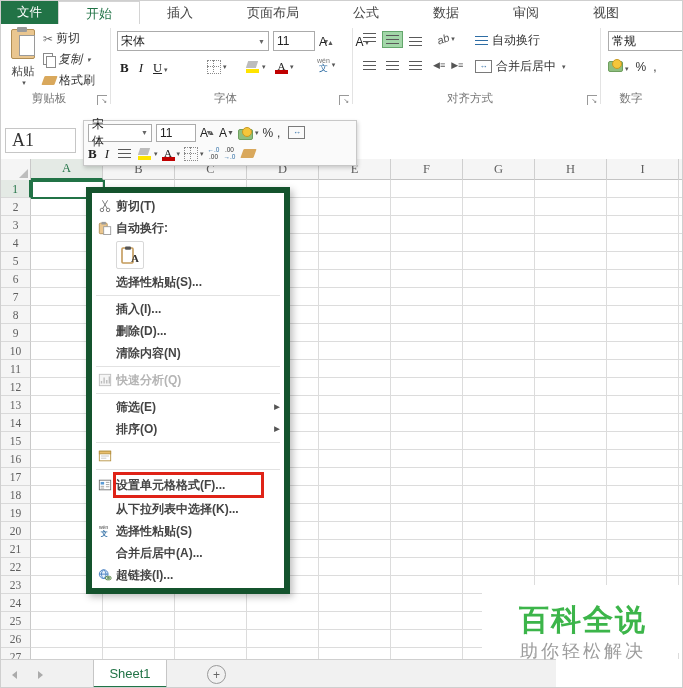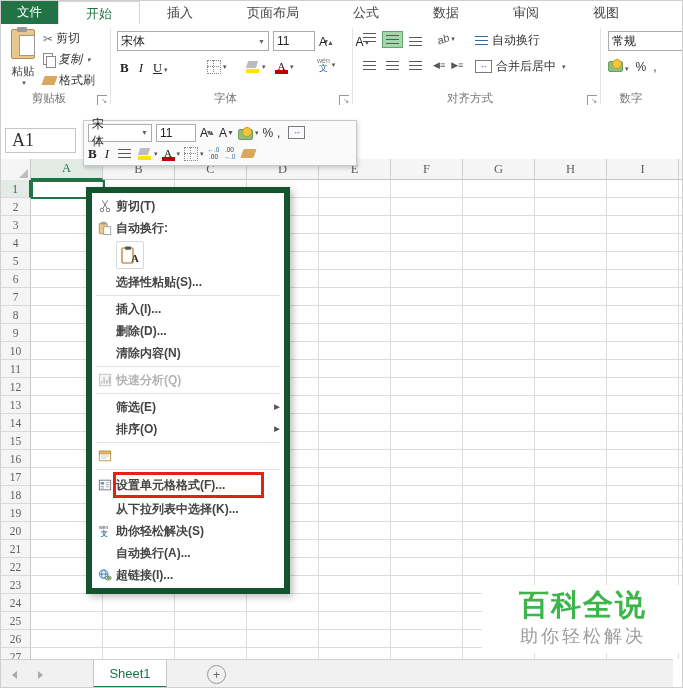--- a/index.html
+++ b/index.html
@@ -86,24 +86,24 @@
   .mi .lbl{flex:1;white-space:nowrap;overflow:hidden;}
   .mi .sub{width:14px;font-size:7px;color:#555;text-align:center;flex:none;}
   .mi.disabled{color:#b5b5b5;}
   .mi.hl{height:26px;}
   .mi.hl::after{content:"";position:absolute;left:21px;right:20px;top:0;bottom:0;border:3px solid #df2317;pointer-events:none;}
   .msep{height:1px;background:#e2e2e2;margin:2px 4px;}
   .pasteopt{display:flex;align-items:center;height:32px;padding-left:24px;}
   .pbtn{width:26px;height:26px;border:1px solid #d8d8d8;border-radius:2px;display:flex;align-items:center;justify-content:center;background:#fff;}
   
   #wmark{left:481px;top:584px;width:202px;height:68px;background:#fff;z-index:30;text-align:center;}
-  #wmtitle{font-size:30px;font-weight:bold;color:#3cb54a;letter-spacing:2px;line-height:1.2;margin-top:2px;}
+  #wmtitle{font-size:30px;font-weight:bold;color:#3cb54a;letter-spacing:2px;line-height:1.2;margin-top:17px;}
   #wmsub{font-size:18px;color:#9c9c9c;letter-spacing:3px;margin-top:1px;}
   
-  #sheetbar{left:0;top:658px;width:672px;height:30px;background:#f1f1f1;border-top:1px solid #cfcfcf;display:flex;align-items:stretch;box-sizing:border-box;}
+  #sheetbar{left:0;top:658px;width:555px;height:30px;background:#f1f1f1;border-top:1px solid #cfcfcf;display:flex;align-items:stretch;box-sizing:border-box;}
   .navarr{width:26px;display:flex;align-items:center;justify-content:center;}
   .tri{width:0;height:0;border-top:4px solid transparent;border-bottom:4px solid transparent;}
   .tri.left{border-right:5px solid #ababab;}
   .tri.right{border-left:5px solid #ababab;}
   .sheettab{margin-left:40px;width:74px;background:#fff;border-left:1px solid #c6c6c6;border-right:1px solid #c6c6c6;border-bottom:3px solid #217346;display:flex;align-items:center;justify-content:center;font-size:13px;color:#217346;box-sizing:border-box;}
   .addsheet{margin-left:40px;align-self:center;width:17px;height:17px;border:1px solid #9a9a9a;border-radius:50%;display:flex;align-items:center;justify-content:center;font-size:12px;color:#666;line-height:1;}
 </style>
 </head>
 <body>
 
@@ -786,26 +786,26 @@
         <span class="lbl">从下拉列表中选择(K)...</span>
         <span class="sub"></span>
       </div>
       <div class="mi">
         <span class="ic">
           <svg width="14" height="14" viewBox="0 0 16 16">
             <text x="1" y="6" font-size="5.5" fill="#777" font-family="Liberation Sans,sans-serif">wén</text>
             <text x="3" y="14" font-size="8" fill="#2e6da4" font-family="Liberation Sans,sans-serif">文</text>
           </svg>
         </span>
-        <span class="lbl">助你轻松解决(S)</span>
+        <span class="lbl">选择性粘贴(S)</span>
         <span class="sub"></span>
       </div>
       <div class="mi">
         <span class="ic"></span>
-        <span class="lbl">自动换行(A)...</span>
+        <span class="lbl">合并后居中(A)...</span>
         <span class="sub"></span>
       </div>
       <div class="mi">
         <span class="ic">
           <svg width="14" height="14" viewBox="0 0 16 16">
             <circle cx="6.5" cy="7" r="5" fill="#eaf2fb" stroke="#3d78bd"></circle>
             <path d="M1.5 7h10 M6.5 2c3.5 3 3.5 7 0 10 M6.5 2c-3.5 3-3.5 7 0 10" stroke="#3d78bd" fill="none"></path>
             <rect x="8.5" y="9.5" width="6.5" height="4" rx="2" fill="#fff" stroke="#4a7d3a"></rect>
             <rect x="10.2" y="10.8" width="3.2" height="1.4" rx="0.7" fill="none" stroke="#4a7d3a"></rect>
           </svg>

